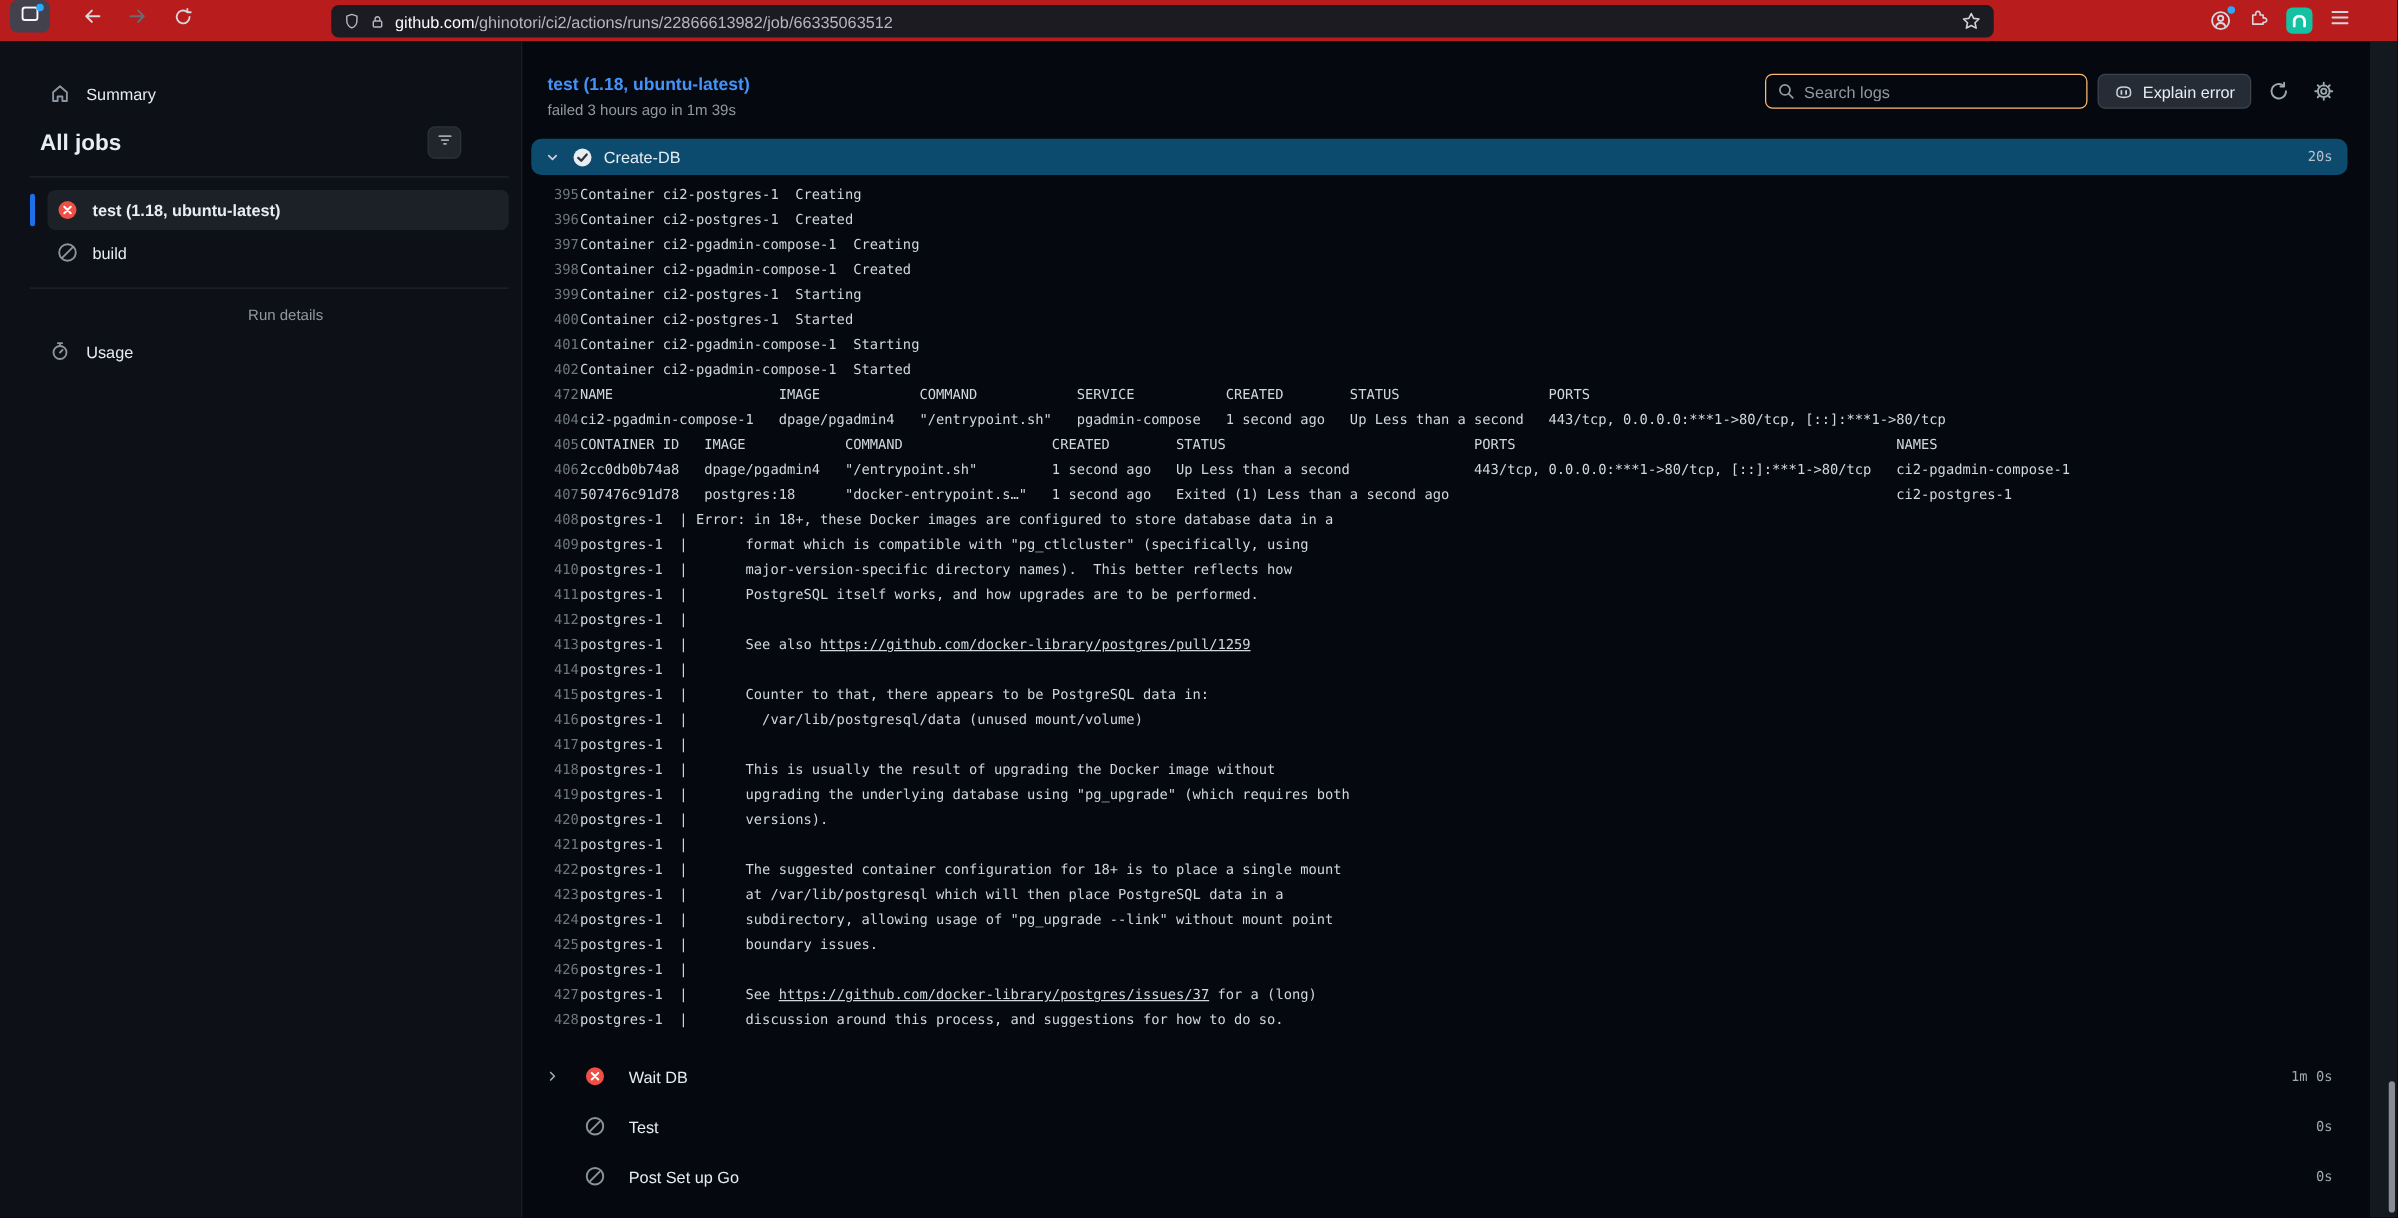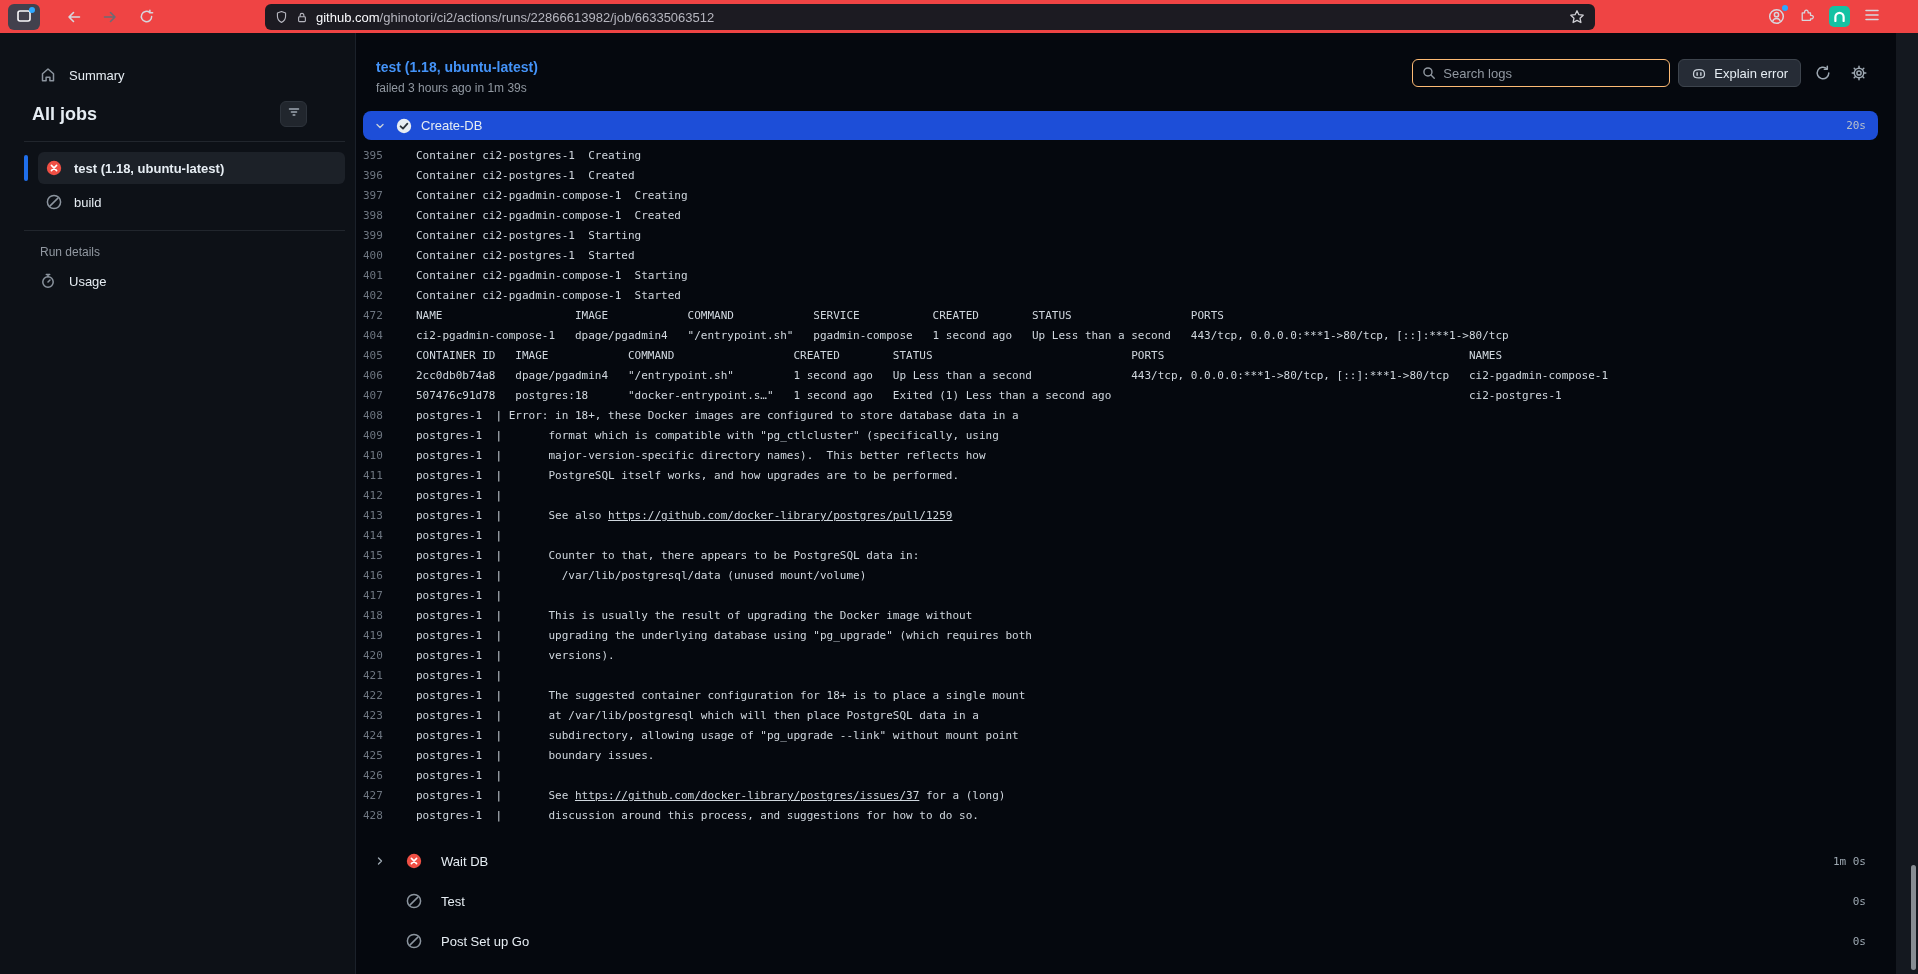--- a/index.html
+++ b/index.html
@@ -1,37 +1,37 @@
 <!DOCTYPE html>
 <html><head>
 <meta charset="utf-8">
 <style>
   * { margin:0; padding:0; box-sizing:border-box; }
   html,body { width:1918px; height:974px; overflow:hidden; background:#05080e;
               font-family:"Liberation Sans", sans-serif; }
 
   
-  .browser { height:33px; background:#ef4444; display:flex; align-items:center; position:relative; }
+  .browser { height:33px; background:#b91c1c; display:flex; position:relative; }
   .tabbtn { width:32px; height:26px; background:#42414d; border-radius:6px; margin-left:8px;
             display:flex; align-items:center; justify-content:center; position:relative; cursor:pointer; }
   .tabbtn .dot { position:absolute; top:3px; right:5px; width:6px; height:6px; border-radius:50%; background:#2ea8ff; }
   .navic { width:32px; height:26px; display:flex; align-items:center; justify-content:center; color:#d7d7de; }
   .navic.back { margin-left:18px; } .navic.fwd { color:#6c6b74; margin-left:4px; } .navic.rel { margin-left:4px; }
   .urlbar { position:absolute; left:265px; top:4px; width:1330px; height:26px; background:#1c1b22;
             border-radius:6px; display:flex; align-items:center; padding:0 10px; gap:8px; }
   .urlbar .utext { font-size:13px; white-space:nowrap; overflow:hidden; flex:1; }
   .uhost { color:#fbfbfe; } .upath { color:#b6b6bf; }
   .bicons { position:absolute; right:38px; top:0; height:33px; display:flex; align-items:center; gap:14px; }
   .bico { color:#d7d7de; display:flex; align-items:center; justify-content:center; position:relative; }
   .bico .badge { position:absolute; top:-3px; right:-3px; width:6px; height:6px; border-radius:50%; background:#2ea8ff; }
   .extsq { width:21px; height:21px; border-radius:5px; background:#14c2a3; display:flex; align-items:center; justify-content:center; }
 
   
   .page { display:flex; height:941px; position:relative; }
-  .sidebar { width:356px; background:#0d1117; border-right:1px solid #1b212a; padding-top:28px; flex-shrink:0; }
+  .sidebar { width:418px; background:#0d1117; border-right:1px solid #1b212a; padding-top:28px; flex-shrink:0;text-align:center; }
   .srow { display:flex; align-items:center; gap:13px; color:#e6edf3; font-size:13px; height:28px; padding-left:40px; }
   .srow .ic { color:#8b949e; display:flex; }
   .alljobs { display:flex; align-items:center; justify-content:space-between; margin:10px 48px 0 32px; height:30px; }
   .alljobs .lbl { font-size:18px; font-weight:600; color:#e6edf3; }
   .filterbtn { width:27px; height:26px; border-radius:6px; background:#21262d; border:1px solid #2d333b;
                display:flex; align-items:center; justify-content:center; color:#9ea8b2; cursor:pointer; }
   .sdiv { border-top:1px solid #21262d; margin:12px 10px 10px 24px; }
   .jobitem { position:relative; margin:2px 10px 2px 38px; height:32px; border-radius:6px;
              display:flex; align-items:center; gap:12px; padding:0 8px; font-size:13px; color:#e6edf3; cursor:pointer; }
   .jobitem.active { background:#1c2128; font-weight:700; }
@@ -48,32 +48,32 @@
                display:flex; align-items:center; gap:7px; padding:0 9px; }
   .searchbox input { background:transparent; border:none; outline:none; color:#e6edf3; font-size:13px; width:100%;
                      font-family:"Liberation Sans", sans-serif; }
   .searchbox input::placeholder { color:#9198a1; }
   .explain { height:28px; border-radius:6px; background:#262c36; border:1px solid #3d444d; color:#e6edf3;
              font-size:13px; display:flex; align-items:center; gap:7px; padding:0 12px; cursor:pointer;
              font-family:"Liberation Sans", sans-serif; }
   .iconbtn { width:28px; height:28px; display:flex; align-items:center; justify-content:center; color:#9ea8b2; cursor:pointer; }
 
   .logwrap { margin:0 40px 0 7px; }
-  .stephead { height:29px; background:#1d4ed8; border-radius:8px; display:flex; align-items:center;
+  .stephead { height:29px; background:#0c4a6e; border-radius:8px; display:flex; align-items:center;
               gap:9px; padding:0 12px 0 10px; color:#e6edf3; font-size:13px; cursor:pointer; }
   .steprow { height:30px; margin-top:10px; display:flex; align-items:center; gap:19px; padding:0 12px 0 10px;
              color:#e6edf3; font-size:13px; cursor:pointer; }
   .chev { width:14px; display:flex; justify-content:center; color:#9ea8b2; flex-shrink:0; }
   .dur { margin-left:auto; font-family:"DejaVu Sans Mono", monospace; font-size:11px; color:#9ea8b2; }
   .stephead .dur { color:#b7c1cb; }
   .stico { display:flex; flex-shrink:0; }
 
   .loglines { padding:6px 0 10px; font-family:"DejaVu Sans Mono", monospace; font-size:11px; color:#d0d7de; }
   .logline { display:flex; height:20px; line-height:20px; }
-  .lnum { width:38px; text-align:left; color:#6e7681; margin-right:15px; flex-shrink:0; cursor:pointer; }
+  .lnum { width:38px; text-align:right; color:#6e7681; margin-right:1px; flex-shrink:0; cursor:pointer; }
   .ltext { white-space:pre;text-align:right; }
   .loglink { color:inherit; text-decoration:underline; cursor:pointer; }
 
   .scrolltrack { position:absolute; right:0; top:0; bottom:0; width:22px; background:#14181f; }
   .scrollthumb { position:absolute; right:2px; top:832px; width:5px; height:105px; background:#878d93; border-radius:3px; }
 </style>
 </head>
 <body>
 
 <div class="browser">

